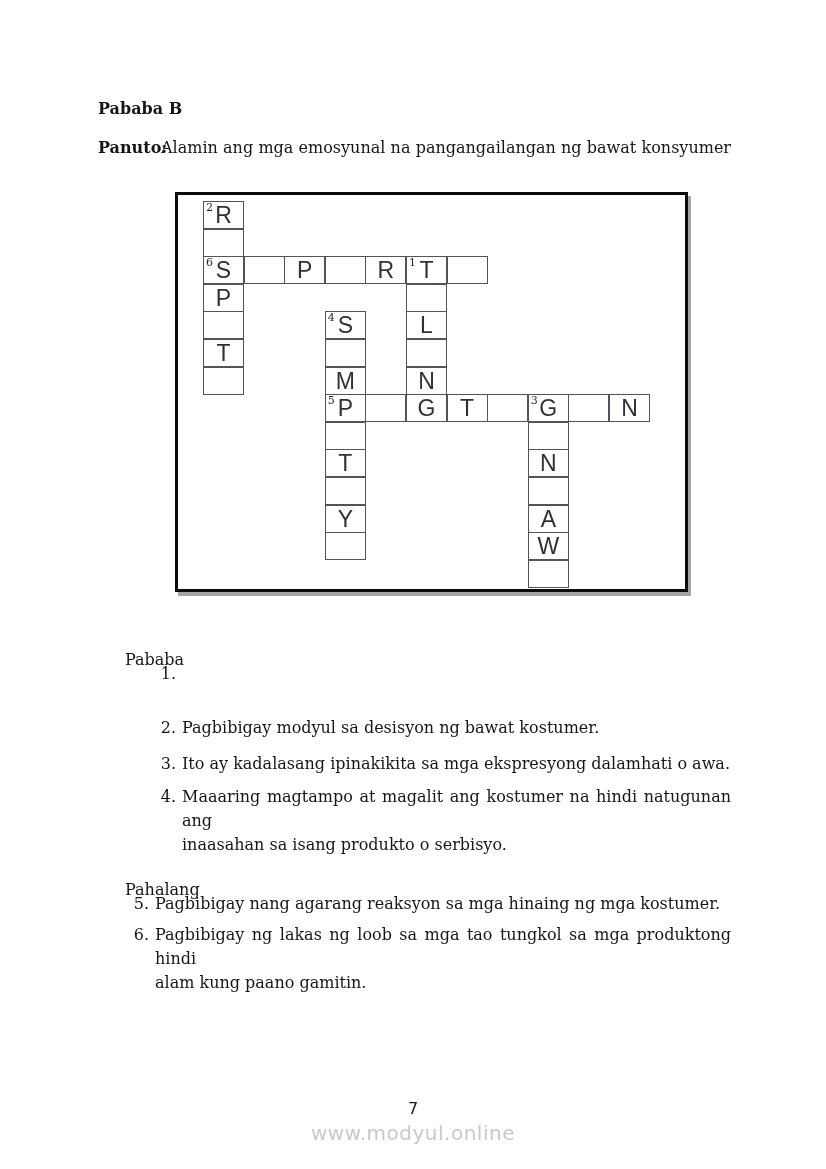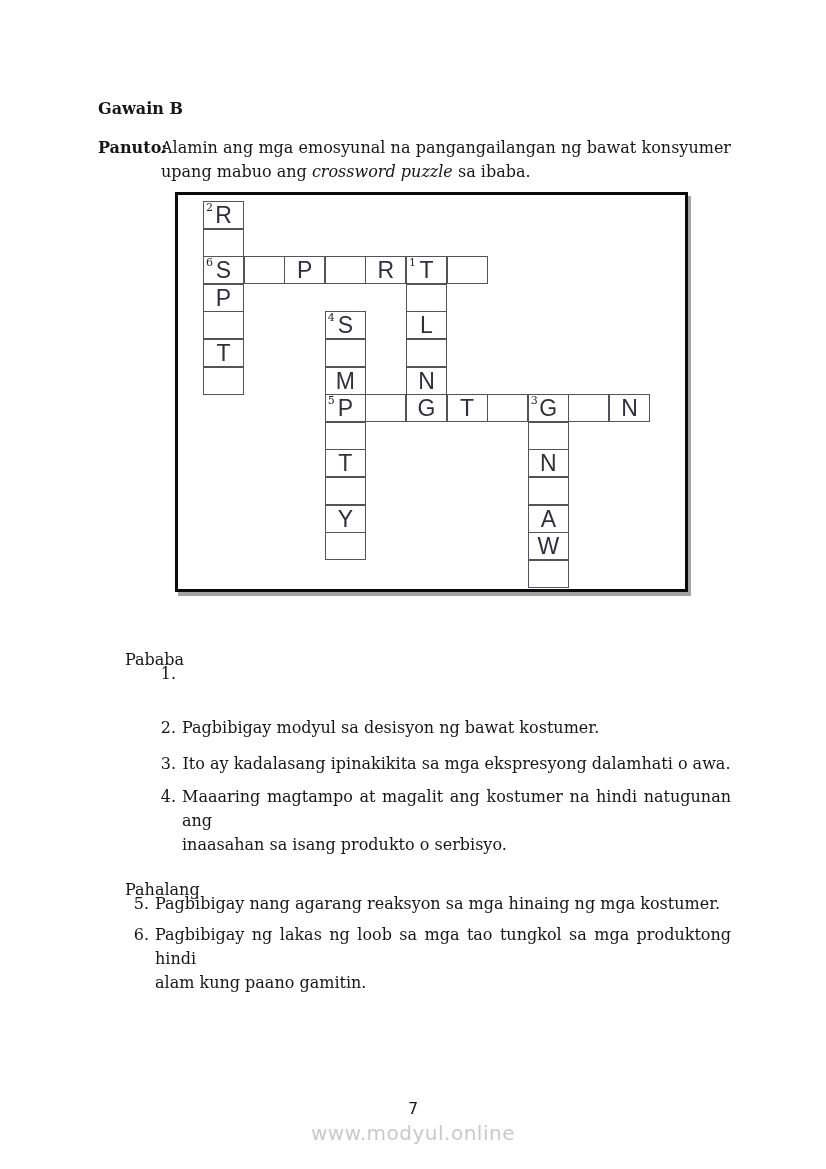--- a/index.html
+++ b/index.html
@@ -40,27 +40,26 @@
   .page-number { left:0; top:1099px; width:826px; text-align:center;
     font-family:"DejaVu Sans",sans-serif; font-size:16px; color:#1d1d1d; }
   .watermark { left:0; top:1121px; width:826px; text-align:center;
     font-family:"DejaVu Sans",sans-serif; font-size:20px; letter-spacing:0.5px; }
 </style>
 </head>
 <body>
 
 <div class="page" style="position:absolute;left:0;top:0;width:826px;height:1169px;">
 
-  <div class="abs heading">Gawain B</div>
+  <div class="abs heading">Pababa B</div>
 
   <div class="abs panuto">
     <div class="panuto-label">Panuto:</div>
     <div class="panuto-body">
       <div class="jline">Alamin ang mga emosyunal na pangangailangan ng bawat konsyumer</div>
-      <div><span>upang mabuo ang </span><i>crossword puzzle</i><span> sa ibaba.</span></div>
     </div>
   </div>
 
   <div class="abs puzzle-box" id="puzzle">
       <div class="cell" style="left: 25px; top: 6px;">
         <span class="cell-num">2</span>
         <span class="cell-letter">R</span>
       </div>
       <div class="cell" style="left: 25px; top: 33.6px;"></div>
       <div class="cell" style="left: 25px; top: 61.2px;">
@@ -157,21 +156,21 @@
       <div class="clue-num" style="width: 78px;">1.</div>
     </div>
     <div class="abs clue" style="top: 716px;">
       <div class="clue-num" style="width: 78px;">2.</div>
       <div class="clue-text" style="width: 549px;">
         <div>Pagbibigay modyul sa desisyon ng bawat kostumer.</div>
       </div>
     </div>
     <div class="abs clue" style="top: 752px;">
       <div class="clue-num" style="width: 78px;">3.</div>
-      <div class="clue-text" style="width: 549px; text-align: center;">
+      <div class="clue-text" style="width: 549px;">
         <div>Ito ay kadalasang ipinakikita sa mga ekspresyong dalamhati o awa.</div>
       </div>
     </div>
     <div class="abs clue" style="top: 785px;">
       <div class="clue-num" style="width: 78px;">4.</div>
       <div class="clue-text" style="width: 549px;">
         <div class="jline">Maaaring magtampo at magalit ang kostumer na hindi natugunan ang</div>
         <div>inaasahan sa isang produkto o serbisyo.</div>
       </div>
     </div>

